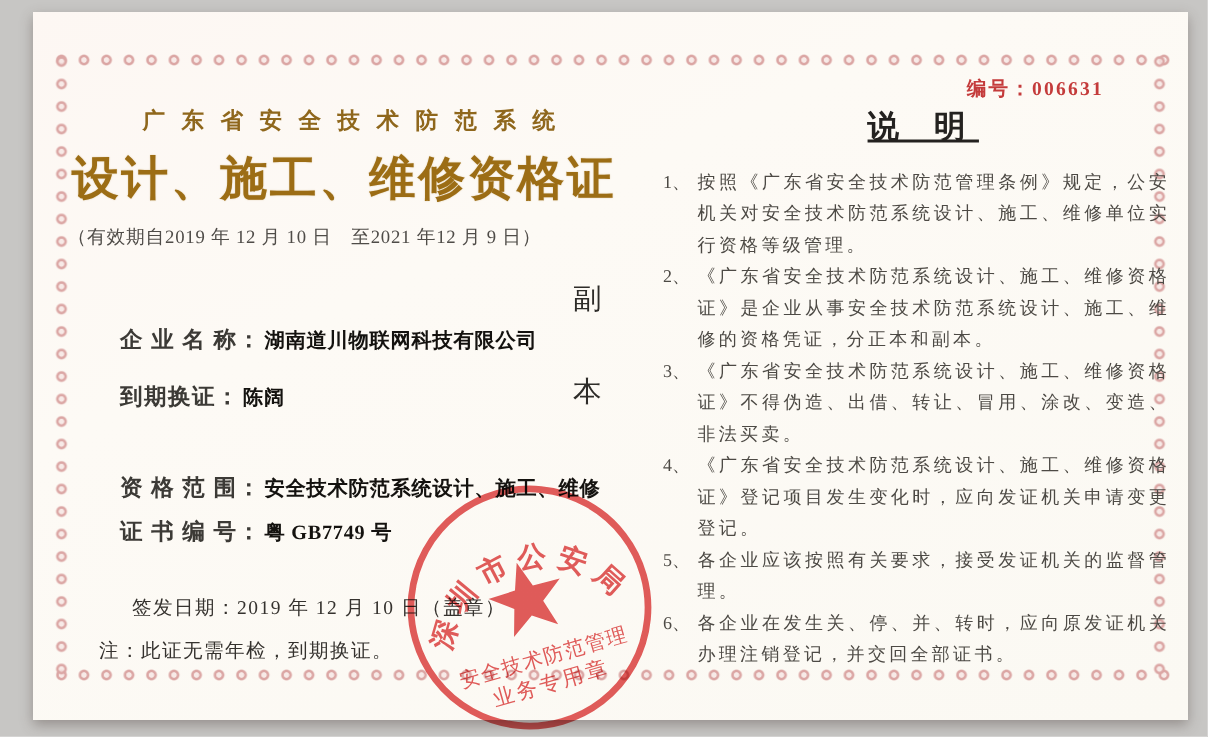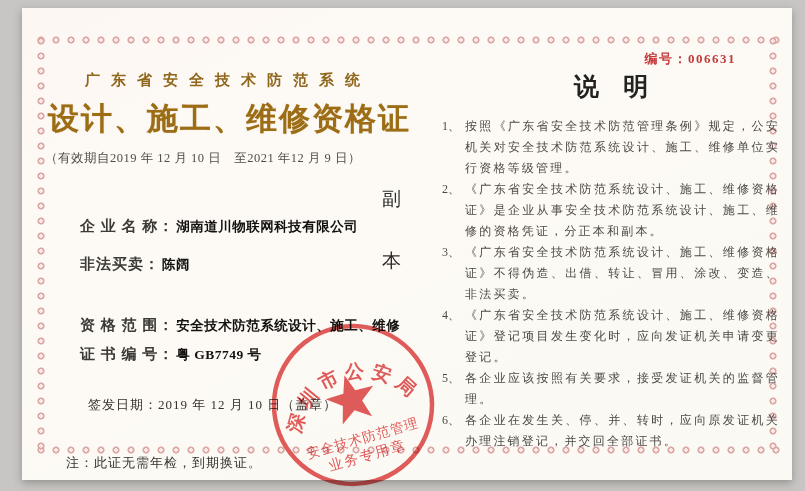--- a/index.html
+++ b/index.html
@@ -28,21 +28,21 @@
   .med.bottom { bottom:24px; }
   .med.left { left:13px; }
   .med.right { right:13px; }
 
   .serial {
     position:absolute; top:42px; right:56px;
     color:#c43b3b; font-size:13px; font-weight:bold; letter-spacing:1.5px;
   }
 
   .system-title {
-    position:absolute; left:28px; top:63px; width:345px; text-align:center;
+    position:absolute; left:14px; top:63px; width:345px; text-align:right;
     color:#8f671c; font-size:15px; font-weight:bold; letter-spacing:11px; text-indent:11px;
   }
   .cert-title {
     position:absolute; left:26px; top:90px; width:410px;
     color:#9c6d15; font-size:31px; font-weight:bold; letter-spacing:2px;
     text-shadow:0 0 1px rgba(156,109,21,.4);
   }
   .validity {
     position:absolute; left:23px; top:142px;
     color:#4f4c48; font-size:12.5px; letter-spacing:.5px;
@@ -51,27 +51,27 @@
   .copy-label { position:absolute; left:360px; top:178px; display:flex; flex-direction:column; gap:36px;
     color:#2e2c29; font-size:19px; }
 
   .field-row { position:absolute; left:58px; white-space:nowrap; }
   .field-label { color:#3c3a36; font-size:15px; letter-spacing:1px;font-weight:bold; }
   .field-value { color:#14120f; font-size:13.5px; font-weight:bold; margin-left:2px; letter-spacing:.5px; }
   .row0 { top:209px; } .row1 { top:247px; } .row2 { top:278px; }
   .row3 { top:308px; } .row4 { top:337px; }
 
   .issue-date { position:absolute; left:66px; top:388px; color:#35322e; font-size:13px; letter-spacing:1px; }
-  .note       { position:absolute; left:44px; top:417px; color:#35322e; font-size:13px; letter-spacing:1px;margin-top:29px; }
+  .note       { position:absolute; left:44px; top:417px; color:#35322e; font-size:13px; letter-spacing:1px; }
 
   .seal-wrap { position:absolute; left:246px; top:312px; width:170px; height:170px;
     transform:rotate(-16deg); opacity:.93; mix-blend-mode:multiply; }
 
   .instructions { position:absolute; left:420px; top:62px; width:338px; }
-  .instr-title { text-align:center; color:#242220; font-size:25px; font-weight:bold; letter-spacing:9px; text-indent:9px; margin-bottom:13px; }
+  .instr-title { text-align:center; color:#242220; font-size:21px; font-weight:bold; letter-spacing:9px; text-indent:9px; margin-bottom:13px;text-decoration:underline; }
   .instr-list { list-style:none; }
   .instr-item { position:relative; padding-left:23px; color:#4d4a45; font-size:12px;
     line-height:21px; letter-spacing:2.2px; text-align:justify; }
   .instr-num { position:absolute; left:0; top:0; letter-spacing:0; }
 
   .footer {
     position:absolute; right:20px; bottom:5px;
     color:#c06060; font-size:9.5px; letter-spacing:1.5px;
   }
 </style>
@@ -93,21 +93,21 @@
 
   <div class="copy-label">
     <span>副</span>
     <span>本</span>
   </div>
 
   <div class="field-row row0">
     <span class="field-label">企 业 名 称：</span><span class="field-value">湖南道川物联网科技有限公司</span>
   </div>
   <div class="field-row row1">
-    <span class="field-label">非法买卖：</span><span class="field-value">陈阔</span>
+    <span class="field-label">到期换证：</span><span class="field-value">陈阔</span>
   </div>
   <div class="field-row row3">
     <span class="field-label">资 格 范 围：</span><span class="field-value">安全技术防范系统设计、施工、维修</span>
   </div>
   <div class="field-row row4">
     <span class="field-label">证 书 编 号：</span><span class="field-value">粤 GB7749 号</span>
   </div>
 
   <div class="issue-date">签发日期：2019 年 12 月 10 日（盖章）</div>
   <div class="note">注：此证无需年检，到期换证。</div>

